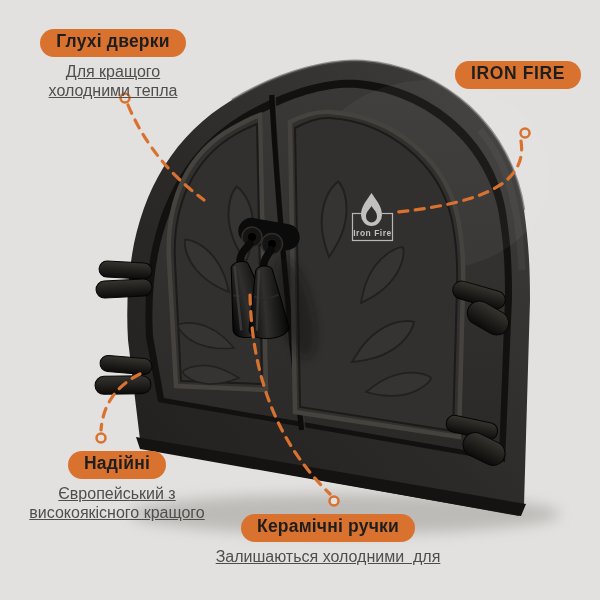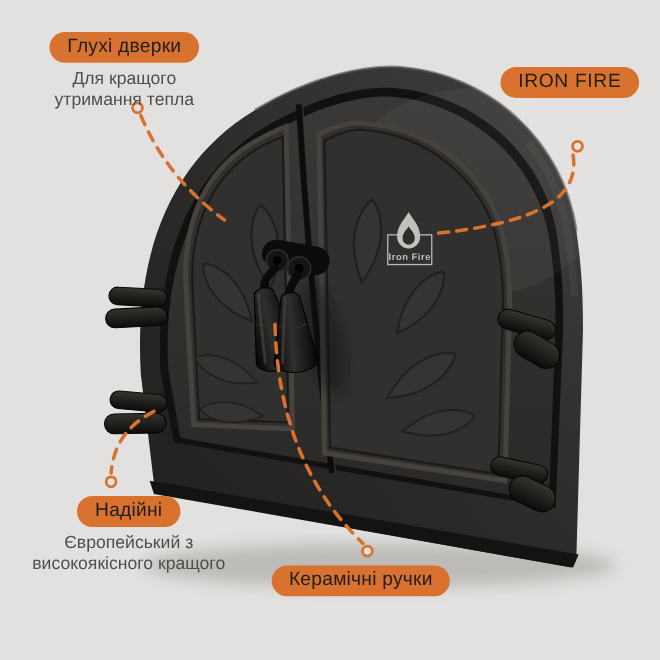--- a/index.html
+++ b/index.html
@@ -11,25 +11,25 @@
   *{margin:0;padding:0;box-sizing:border-box;}
   html,body{width:600px;height:600px;}
   body{font-family:"Liberation Sans", sans-serif; background:#fff;}
   .stage{
     position:relative;width:600px;height:600px;background:var(--bg);overflow:hidden;
   }
   .art{position:absolute;left:0;top:0;width:600px;height:600px;display:block;}
   .callout{position:absolute;display:flex;flex-direction:column;align-items:center;z-index:5;}
   .pill{
     background:var(--accent);color:var(--pill-text);
-    font-weight:normal;font-size:17.5px;line-height:1;
+    font-weight:bold;font-size:17.5px;line-height:1;
     padding:4px 16px 6px;border-radius:999px;white-space:nowrap;
     letter-spacing:.2px;
   }
-  .desc{margin-top:5px;text-align:center;color:var(--desc-text);font-size:16px;line-height:1.22;}
+  .desc{margin-top:5px;text-align:center;color:var(--desc-text);font-size:16px;line-height:1.22;text-decoration:underline;}
   .desc-line{white-space:pre;}
   #callout-blind-doors{left:13px;top:29px;width:200px;}
   #callout-brand{left:418px;top:61px;width:200px;}
   #callout-reliable{left:17px;top:451px;width:200px;}
   #callout-ceramic-handles{left:203px;top:514px;width:250px;}
   #callout-brand .pill{letter-spacing:.6px;}
 </style>
 </head>
 <body>
 
@@ -163,35 +163,36 @@
       <circle cx="525" cy="133" r="4.5"></circle>
       <circle cx="101" cy="438" r="4.5"></circle>
       <circle cx="334" cy="501" r="4.5"></circle>
     </g>
   </svg>
 
   <div class="callout" id="callout-blind-doors">
     <div class="pill">Глухі дверки</div>
     <div class="desc">
       <div class="desc-line">Для кращого</div>
-      <div class="desc-line">утримання тепла</div>
+      <div class="desc-line">холодними тепла</div>
     </div>
   </div>
 
   <div class="callout" id="callout-brand">
     <div class="pill">IRON FIRE</div>
   </div>
 
   <div class="callout" id="callout-reliable">
     <div class="pill">Надійні</div>
     <div class="desc">
       <div class="desc-line">Європейський з</div>
       <div class="desc-line">високоякісного кращого</div>
     </div>
   </div>
 
   <div class="callout" id="callout-ceramic-handles">
     <div class="pill">Керамічні ручки</div>
     <div class="desc">
+      <div class="desc-line">Залишаються холодними  для</div>
     </div>
   </div>
 
 </div>
 
 </body></html>

